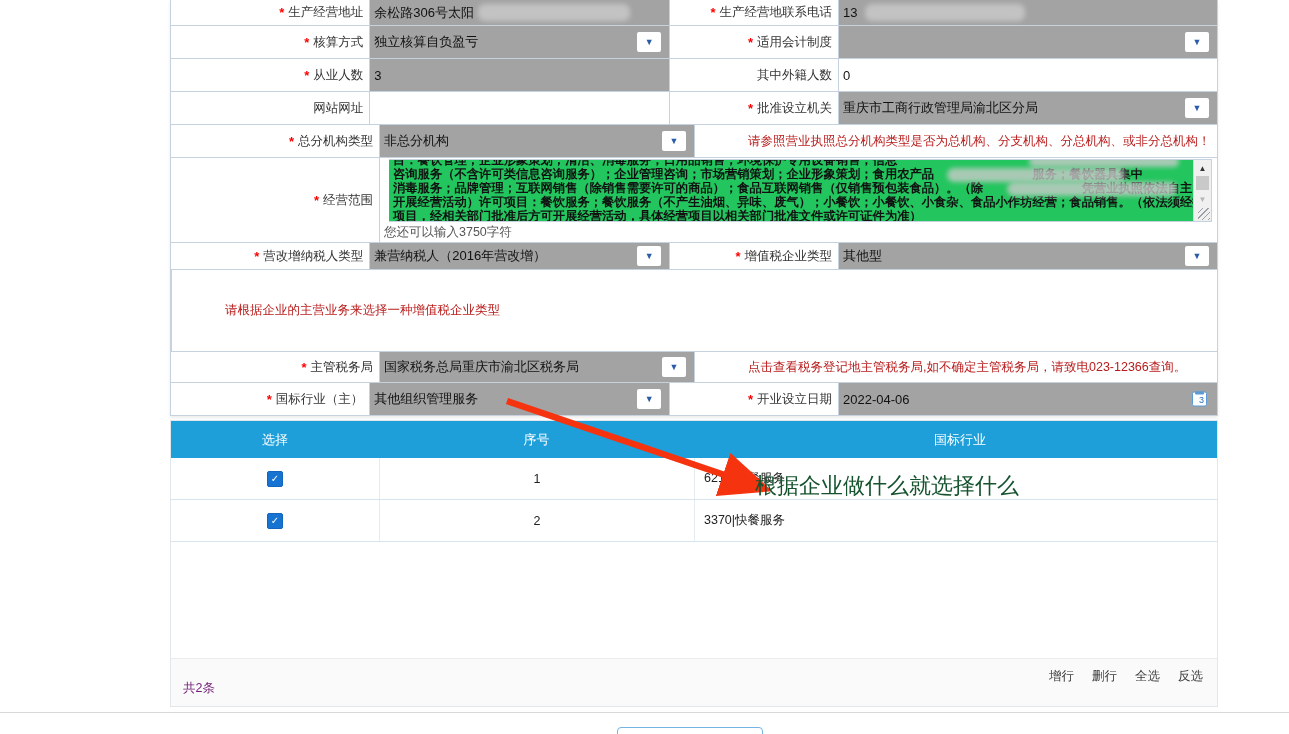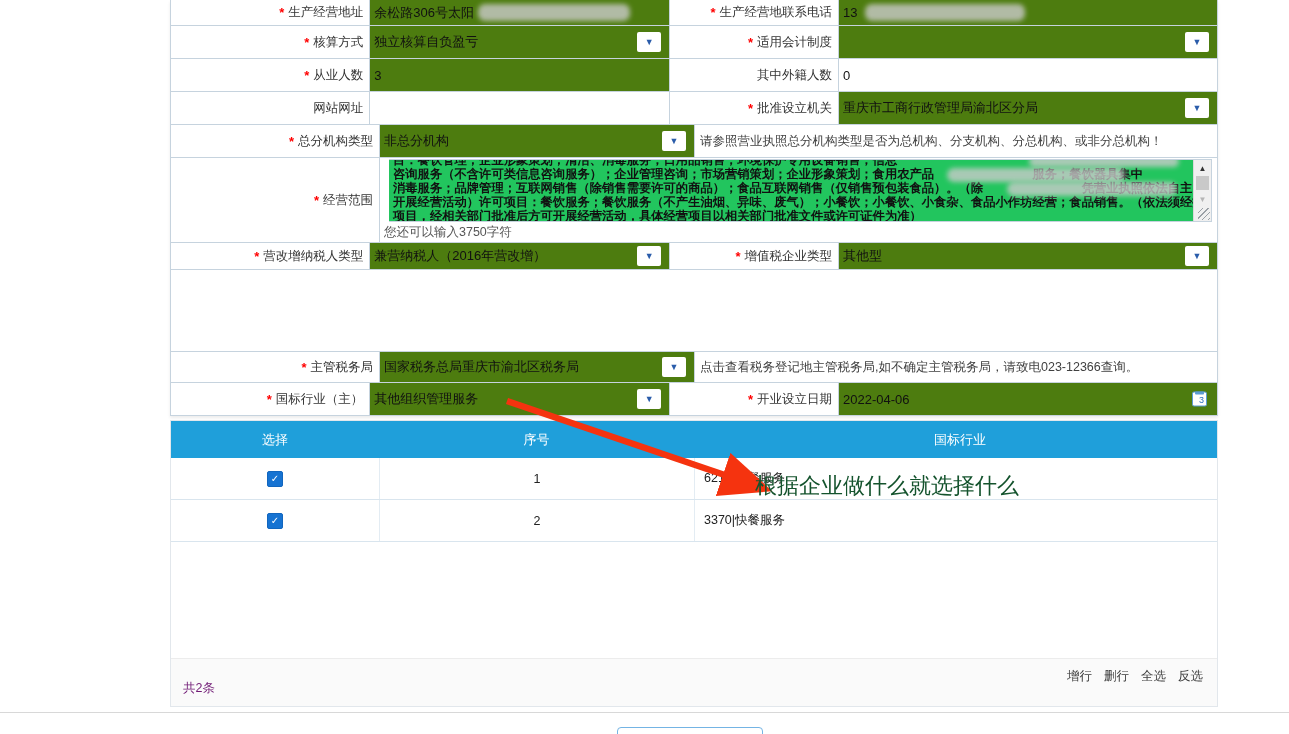--- a/index.html
+++ b/index.html
@@ -13,27 +13,27 @@
   .row:last-child{border-bottom:none;}
   .c{position:relative;box-sizing:border-box;display:flex;align-items:center;overflow:hidden;}
   .bl{border-left:1px solid #c6d3de;}
   .lbl{width:208px;justify-content:flex-end;padding-right:6px;font-size:12.5px;color:#333;white-space:nowrap;}
   .inp{width:315px;}
   .lblR{width:177px;justify-content:flex-end;padding-right:6px;font-size:12.5px;color:#333;white-space:nowrap;}
   .inpR{width:398px;}
   .wideR{width:523px;}
   .wideL{width:523px;}
   .full6{width:838px;display:block;}
-  .y{background:#4d7c0f;}
+  .y{background:#a3a3a3;}
   .val{font-size:13px;color:#111;padding-left:4px;white-space:nowrap;}
   .req{color:#f00;font-size:13px;margin-right:4px;font-weight:bold;}
   .dd{position:absolute;right:8px;top:50%;transform:translateY(-50%);width:24px;height:20px;
       background:#fff;border-radius:2px;display:flex;align-items:center;justify-content:center;
       color:#2a5caa;font-size:9px;line-height:1;}
-  .hint{font-size:12.5px;color:#404040;padding-left:5px;white-space:nowrap;}
+  .hint{font-size:12.5px;color:#b91c1c;padding-left:5px;white-space:nowrap;margin-left:48px;}
   .blur{position:absolute;background:#cbcbcb;opacity:.8;filter:blur(2.5px);border-radius:7px;}
   
   .scopebox{position:absolute;left:9px;top:1px;width:822px;height:61px;background:#22c55e;
             border:1px solid #c6d3de;border-left:none;overflow:hidden;font-weight:bold;}
   .scopetext{position:absolute;left:4px;top:-7px;right:18px;font-size:12.3px;line-height:14px;
              color:#111;white-space:nowrap;}
   .scrollbar{position:absolute;right:0;top:0;width:17px;height:61px;background:#f0f0f0;border-left:1px solid #d9d9d9;}
   .sb-up{position:absolute;top:1px;left:0;width:17px;height:14px;display:flex;align-items:center;justify-content:center;font-size:8px;color:#333;}
   .sb-thumb{position:absolute;top:16px;left:2px;width:13px;height:14px;background:#c9c9c9;}
   .sb-down{position:absolute;top:32px;left:0;width:17px;height:14px;display:flex;align-items:center;justify-content:center;font-size:8px;color:#b5b5b5;}
@@ -59,21 +59,21 @@
   .trow{height:41px;display:flex;border-bottom:1px solid #d9e5ee;flex-shrink:0;}
   .td{display:flex;align-items:center;box-sizing:border-box;font-size:12.5px;color:#222;}
   .tdiv{border-left:1px solid #e3ecf3;}
   .col1{width:208px;justify-content:center;}
   .col2{width:315px;justify-content:center;}
   .col3{width:523px;padding-left:9px;}
   .cb{width:14px;height:14px;background:#1673d2;border-radius:2px;display:flex;align-items:center;
       justify-content:center;color:#fff;font-size:10px;font-weight:bold;border:1px solid #1266be;}
   .spacer{flex:1;}
   .sec-foot{height:47px;background:#fafafa;border-top:1px solid #ececec;position:relative;flex-shrink:0;}
-  .actions{position:absolute;right:14px;top:9px;display:flex;gap:12px;}
+  .actions{position:absolute;right:14px;top:9px;display:flex;gap:18px;}
   .actions span{font-size:12.5px;color:#3c3c3c;cursor:pointer;}
   .total{position:absolute;left:12px;bottom:9px;font-size:12.5px;color:#701a75;}
   
   .annot-text{position:absolute;left:755px;top:471px;font-size:22px;color:#14532d;z-index:60;white-space:nowrap;}
   .overlay{position:absolute;left:0;top:0;z-index:55;pointer-events:none;}
   
   .hr-bottom{position:absolute;left:0;top:712px;width:1289px;height:1px;background:#d8d8d8;}
   .btm-btn{position:absolute;left:617px;top:727px;width:146px;height:26px;background:#fff;
            border:1px solid #74b4e4;border-radius:4px;box-sizing:border-box;}
 </style>
@@ -226,20 +226,23 @@
       </div>
       <div class="c inpR y bl">
         <span class="val">其他型</span>
         <div class="dd">
             <span>▼</span>
           </div>
       </div>
     </div>
 
     <div class="row" style="height:82px">
+      <div class="c wideR bl" style="align-items:flex-start;padding-top:32px">
+        <span class="hint">请根据企业的主营业务来选择一种增值税企业类型</span>
+      </div>
     </div>
 
     <div class="row" style="height:31px">
       <div class="c lbl">
         <span class="req">*</span>
         <span>主管税务局</span>
       </div>
       <div class="c inp y bl">
         <span class="val">国家税务总局重庆市渝北区税务局</span>
         <div class="dd">

